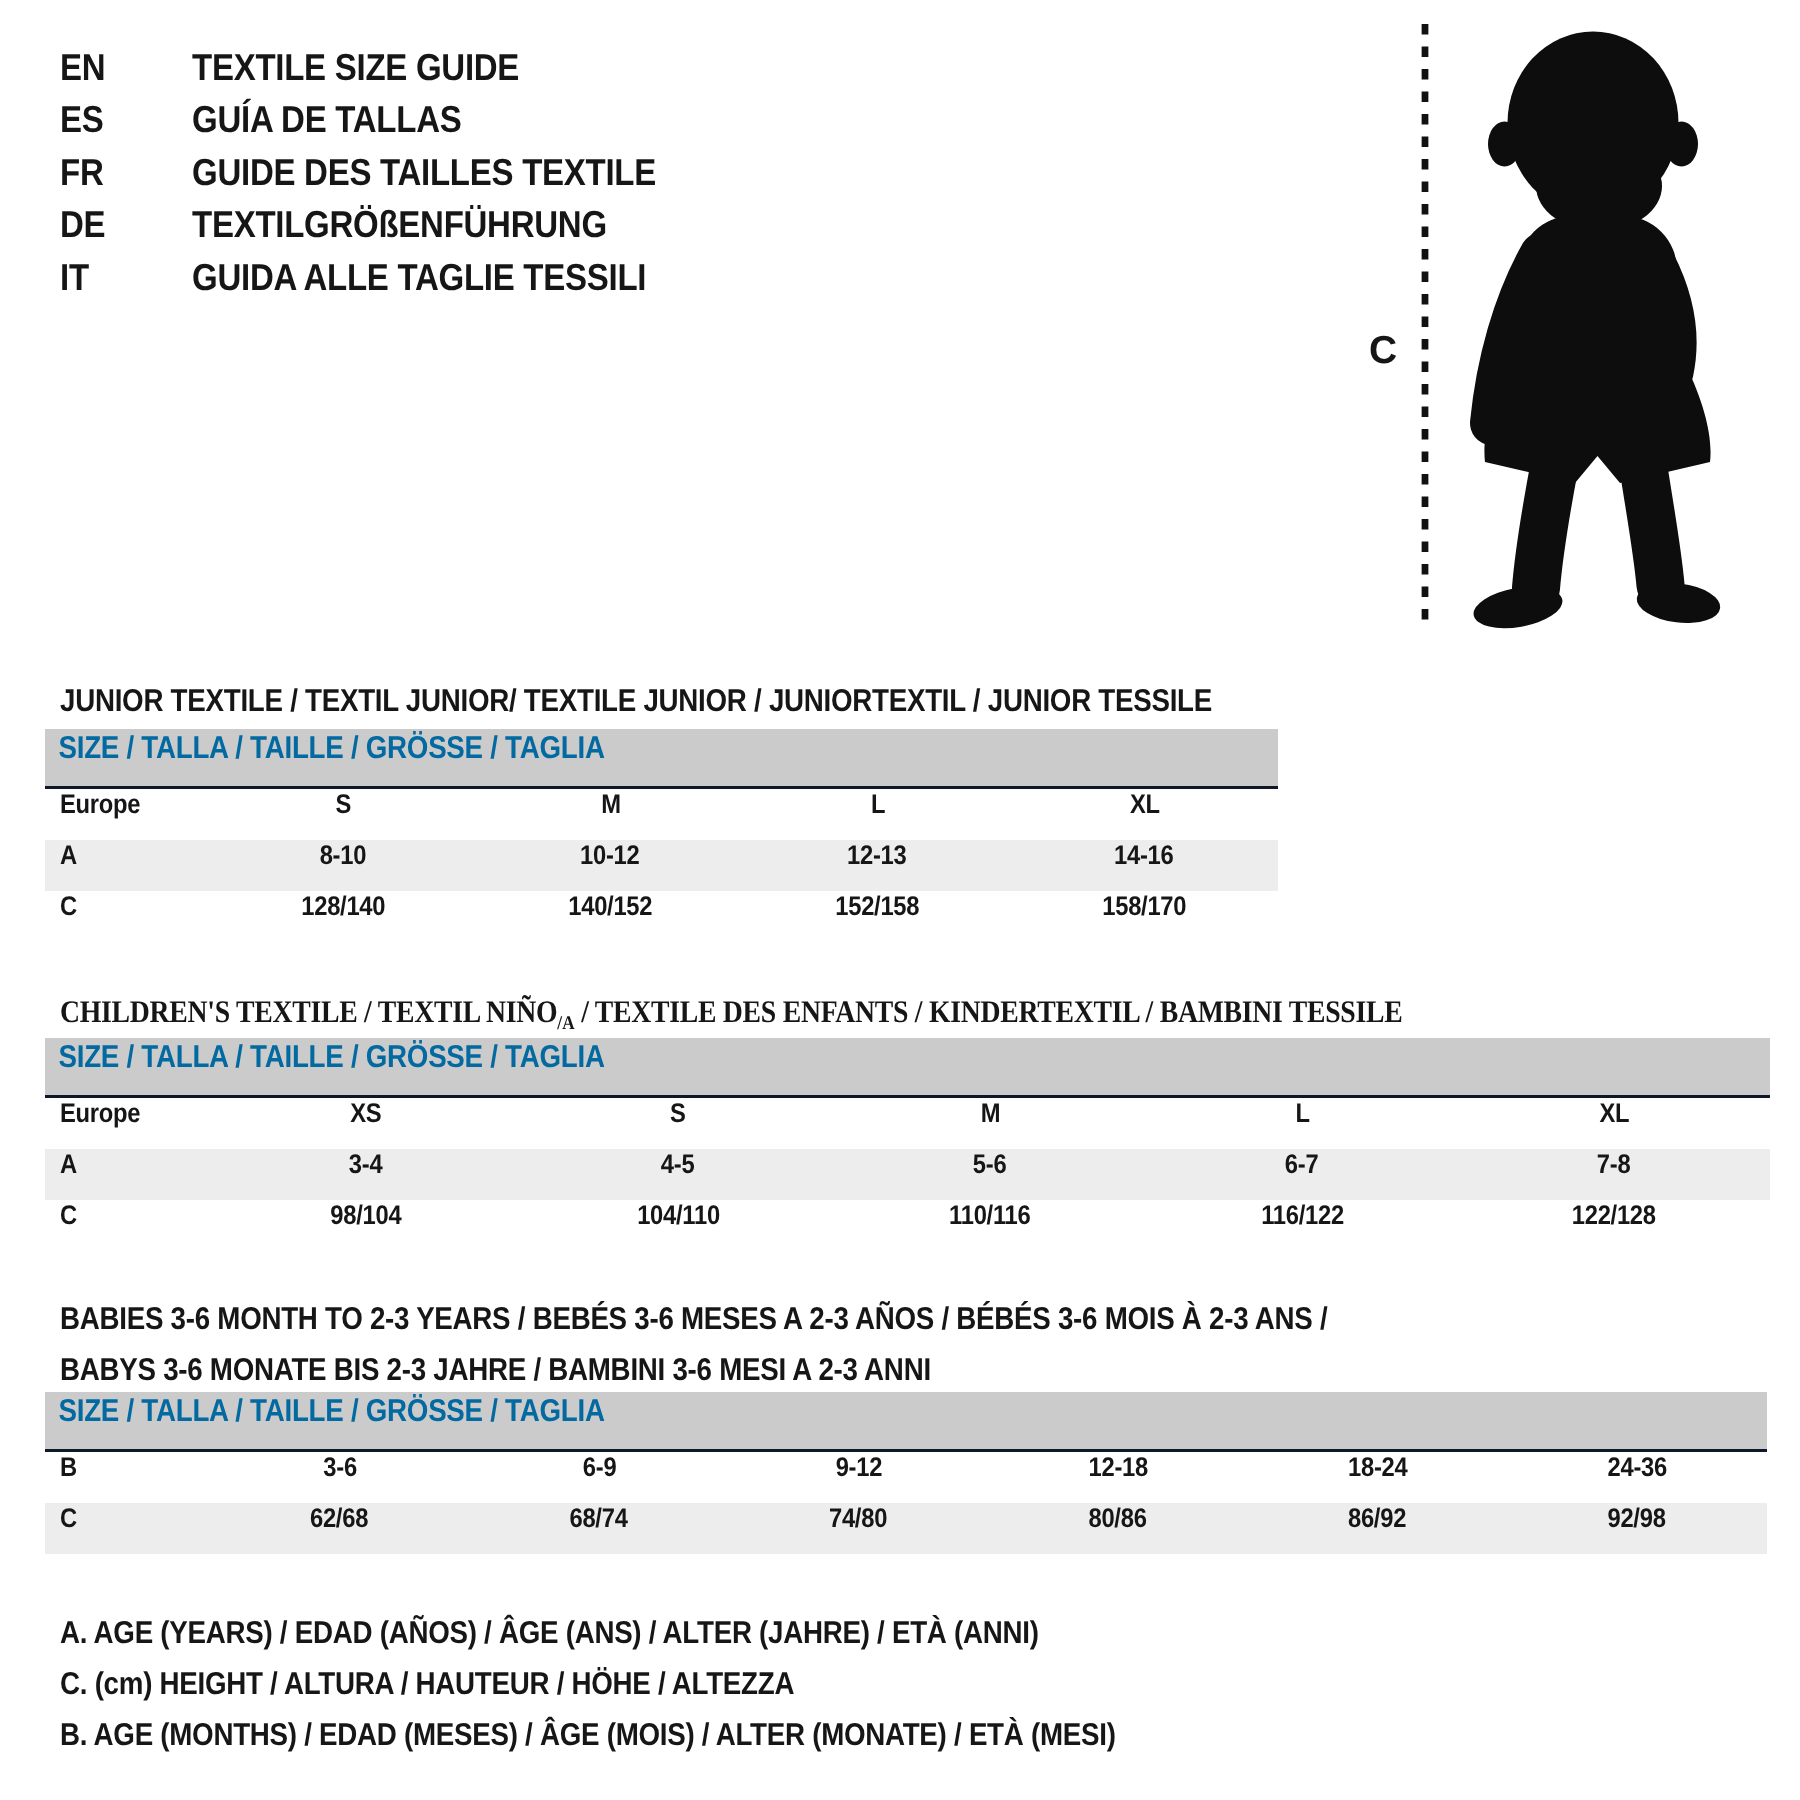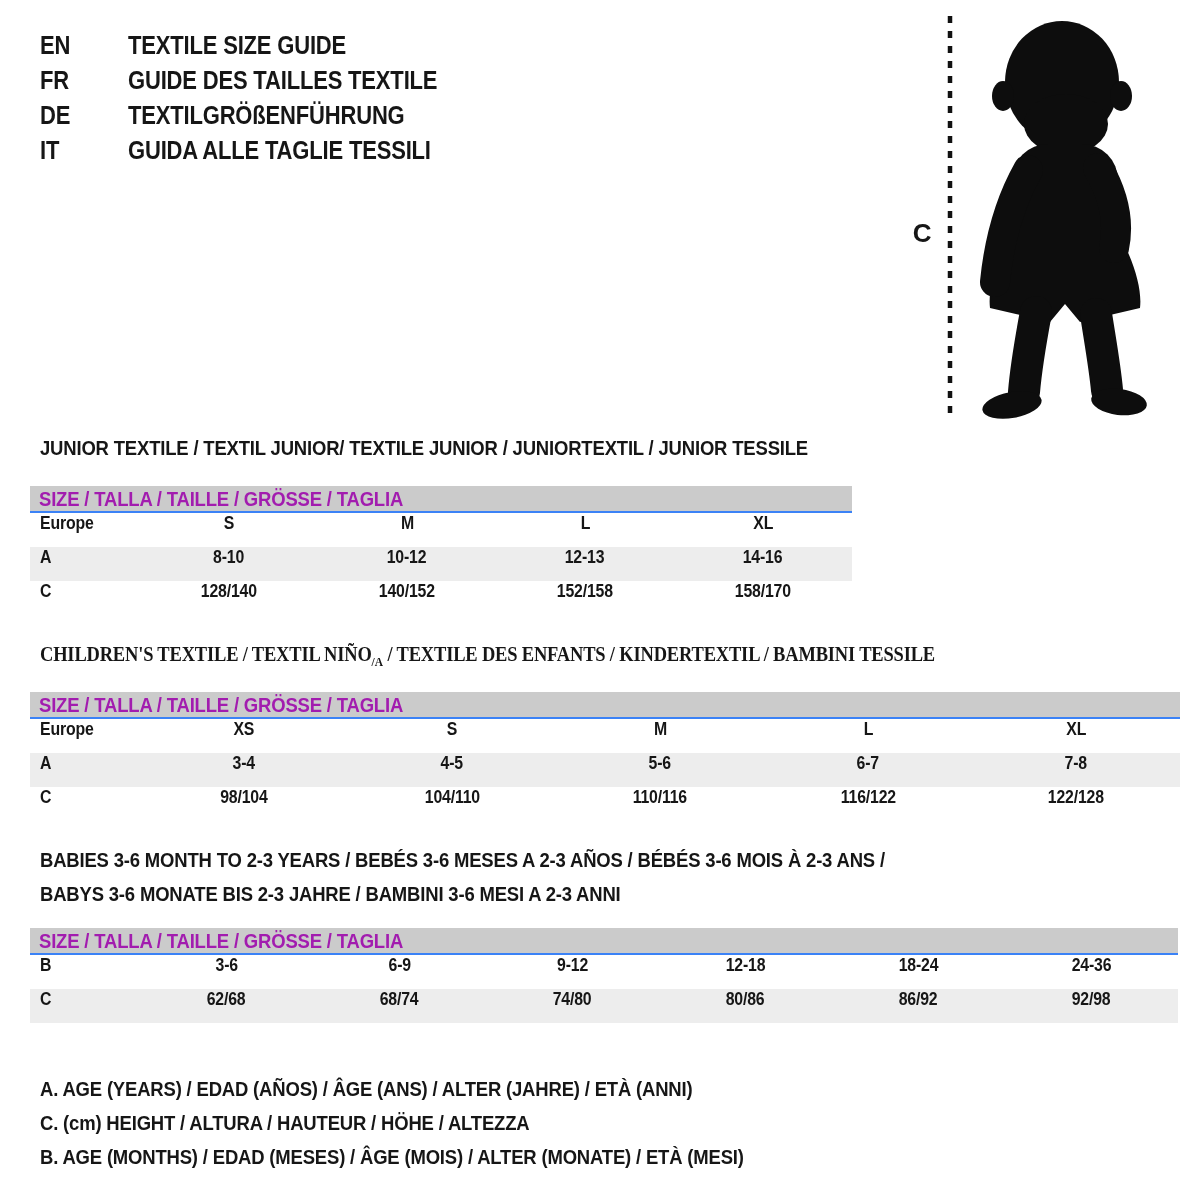--- a/index.html
+++ b/index.html
@@ -16,28 +16,28 @@
   
   .langs { position:absolute; left:40px; top:28px; }
   .lang-row { height:35px; line-height:35px; font-size:25px; }
   .lang-code { display:inline-block; width:88px; vertical-align:top; }
 
   
   .figure-svg { position:absolute; left:900px; top:6px; }
   .figure-c-label { position:absolute; left:905px; top:218px; width:34px; text-align:center; font-size:26px; }
 
   
-  .sec-title { position:absolute; left:40px; font-size:21px; line-height:26px; }
+  .sec-title { position:absolute; left:40px; font-size:21px; line-height:26px;margin-top:20px; }
   .sub { font-size:13px; vertical-align:-5px; letter-spacing:0; }
 
   
   .sz-table { position:absolute; left:30px; }
   .hdr-bar {
-    height:27px; line-height:25px; background:var(--header-bar,#cbcbcb);
-    border-bottom:2px solid #3b82f6; padding-left:9px; font-size:21px; color:#a21caf;
+    height:40px; line-height:25px; background:var(--header-bar,#cbcbcb);
+    border-bottom:2px solid #0f172a; padding-left:9px; font-size:21px; color:#0369a1;
   }
   .trow { display:flex; height:34px; font-size:18px; }
   .trow.alt { background:var(--row-alt,#ededed); }
   .cell { text-align:center; }
   .cell.lab { text-align:left; padding-left:10px; }
   .t1 .cell.lab { width:110px; } .t1 .cell.val { width:178px; }
   .t2 .cell.lab { width:110px; } .t2 .cell.val { width:208px; }
   .t3 .cell.lab { width:110px; } .t3 .cell.val { width:173px; }
 
   
@@ -45,20 +45,23 @@
   .fn { height:34px; line-height:34px; font-size:21px; }
 </style>
 </head>
 <body>
 
 <div class="page">
 
   <div class="langs">
     <div class="lang-row">
       <span class="lang-code"><span class="cd-l">EN</span></span><span class="cd-l">TEXTILE SIZE GUIDE</span>
+    </div>
+    <div class="lang-row">
+      <span class="lang-code"><span class="cd-l">ES</span></span><span class="cd-l">GUÍA DE TALLAS</span>
     </div>
     <div class="lang-row">
       <span class="lang-code"><span class="cd-l">FR</span></span><span class="cd-l">GUIDE DES TAILLES TEXTILE</span>
     </div>
     <div class="lang-row">
       <span class="lang-code"><span class="cd-l">DE</span></span><span class="cd-l">TEXTILGRÖßENFÜHRUNG</span>
     </div>
     <div class="lang-row">
       <span class="lang-code"><span class="cd-l">IT</span></span><span class="cd-l">GUIDA ALLE TAGLIE TESSILI</span>
     </div>

